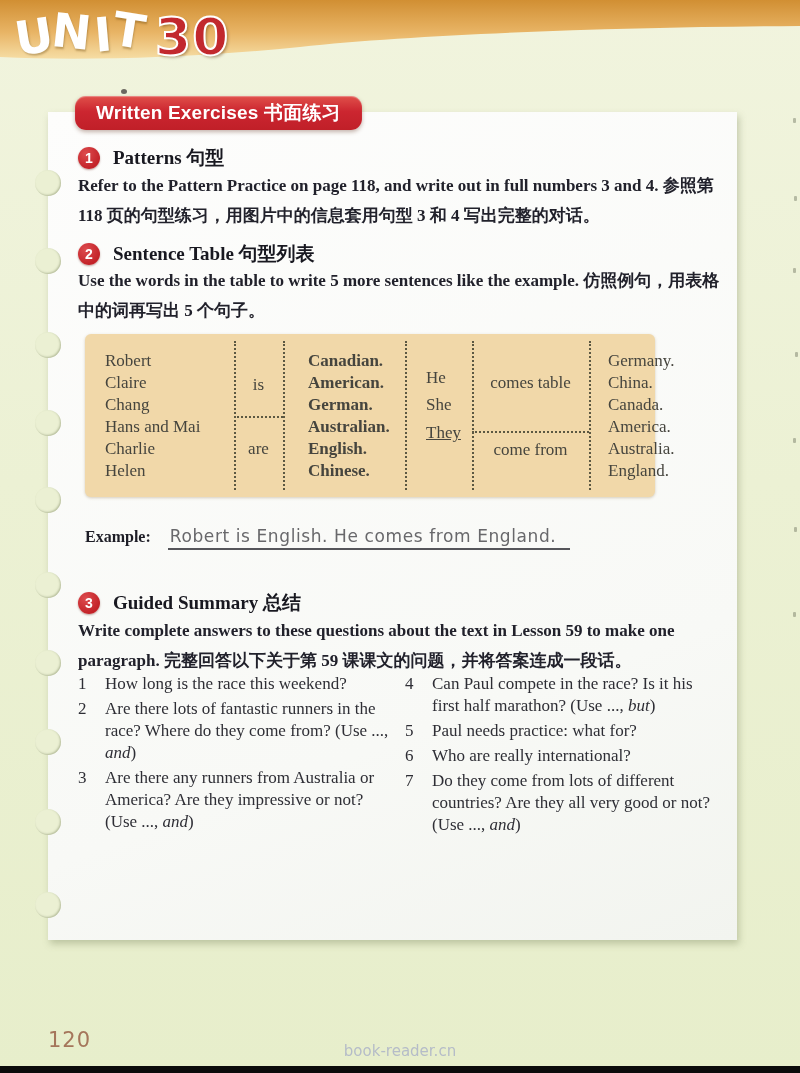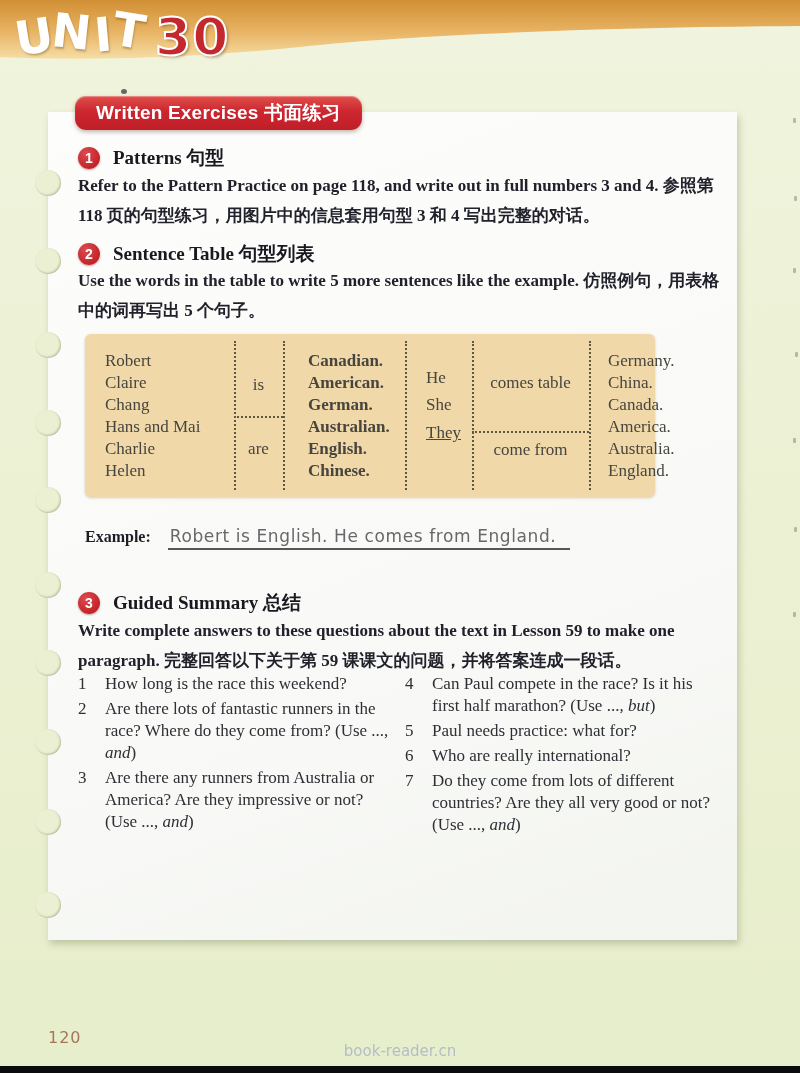--- a/index.html
+++ b/index.html
@@ -76,21 +76,21 @@
   
   .qcol { position:absolute; top:561px; width:318px; font-size:17px; color:#2e2e35; }
   .qcol-left { left:30px; } .qcol-right { left:357px; }
   .q-item { display:flex; margin-bottom:3px; line-height:22px; }
   .q-num { flex:0 0 27px; }
   .q-text { width:287px; }
   .q-text em { font-style:italic; }
 
   
   .page-number { position:absolute; left:48px; top:1028px; font-family:"DejaVu Sans", sans-serif;
-    font-size:16px; color:#a5765b; letter-spacing:1px; }
+    font-size:21px; color:#a5765b; letter-spacing:1px; }
   .watermark { position:absolute; left:0; top:1042px; width:800px; text-align:center;
     font-family:"DejaVu Sans", sans-serif; font-size:15px; color:#b5bcc8; }
   .bottom-bar { position:absolute; left:0; bottom:0; width:800px; height:7px; background:#0b0b0b; }
 
   .edge-mark { position:absolute; width:3px; height:5px; background:rgba(95,100,80,.4);
     border-radius:1px; }
 </style>
 </head>
 <body>
 

